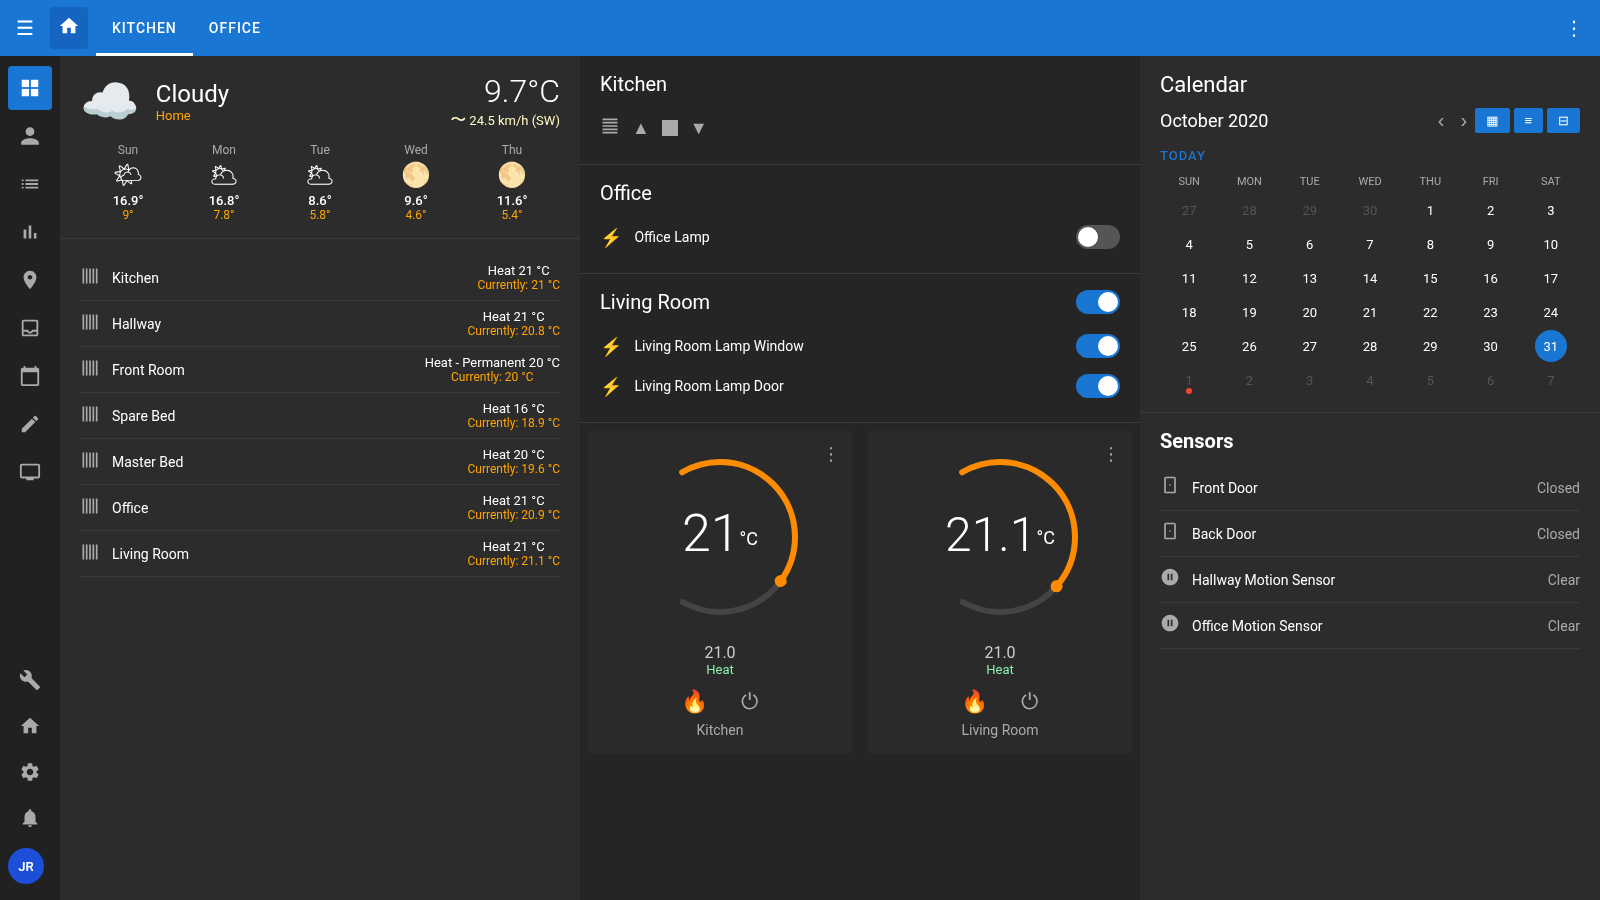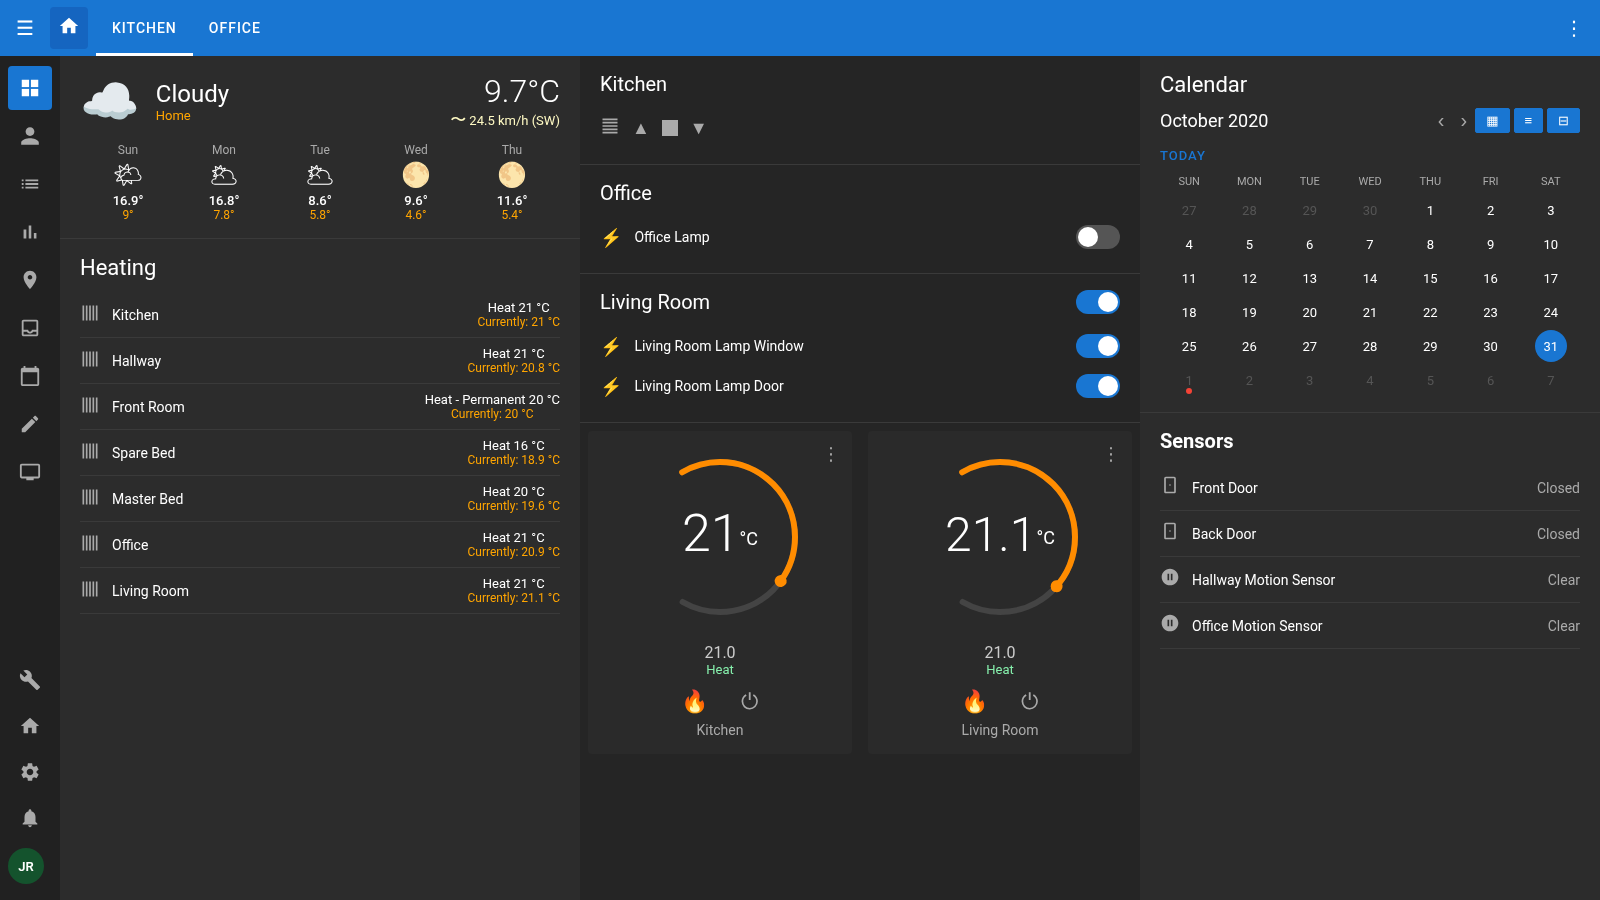--- a/index.html
+++ b/index.html
@@ -16,21 +16,21 @@
 
     
     .main { display: flex; flex: 1; overflow: hidden; }
 
     
     .sidebar { width: 60px; background: #212121; display: flex; flex-direction: column; align-items: center; padding: 8px 0; flex-shrink: 0; }
     .sidebar-item { width: 44px; height: 44px; display: flex; align-items: center; justify-content: center; border-radius: 4px; cursor: pointer; margin: 2px 0; color: #aaa; font-size: 20px; }
     .sidebar-item.active { background: #1976D2; color: #fff; }
     .sidebar-item svg { width: 22px; height: 22px; fill: currentColor; }
     .sidebar-bottom { margin-top: auto; }
-    .avatar { width: 36px; height: 36px; border-radius: 50%; background: #14532d; display: flex; align-items: center; justify-content: center; font-size: 13px; font-weight: 600; color: #fff; cursor: pointer; margin: 8px 0; }
+    .avatar { width: 36px; height: 36px; border-radius: 50%; background: #1d4ed8; display: flex; align-items: center; justify-content: center; font-size: 13px; font-weight: 600; color: #fff; cursor: pointer; margin: 8px 0; }
 
     
     .left-panel { width: 520px; background: #2c2c2c; display: flex; flex-direction: column; flex-shrink: 0; }
 
     
     .weather-section { padding: 16px 20px; background: #2c2c2c; border-bottom: 1px solid #3a3a3a; }
     .weather-top { display: flex; align-items: center; margin-bottom: 12px; }
     .weather-icon { font-size: 48px; margin-right: 16px; }
     .weather-main { flex: 1; }
     .weather-condition { font-size: 24px; font-weight: 400; }
@@ -251,21 +251,20 @@
         <div class="weather-day">
           <div class="weather-day-name">Thu</div>
           <div class="weather-day-icon">🌕</div>
           <div class="weather-day-high">11.6°</div>
           <div class="weather-day-low">5.4°</div>
         </div>
       </div>
     </div>
 
     <div class="heating-section scrollbar-hide">
-      <div class="heating-title">Heating</div>
       <div id="heating-rows">
           <div class="heating-row">
     <span class="heating-icon">
       <svg width="20" height="20" viewBox="0 0 24 24" fill="#aaa">
         <path d="M5 3H3v18h2V3zm4 0H7v18h2V3zm4 0h-2v18h2V3zm4 0h-2v18h2V3zm4 0h-2v18h2V3z"></path>
       </svg>
     </span>
     <span class="heating-name">Kitchen</span>
     <div class="heating-info">
       <div class="heating-heat">Heat 21 °C</div>

